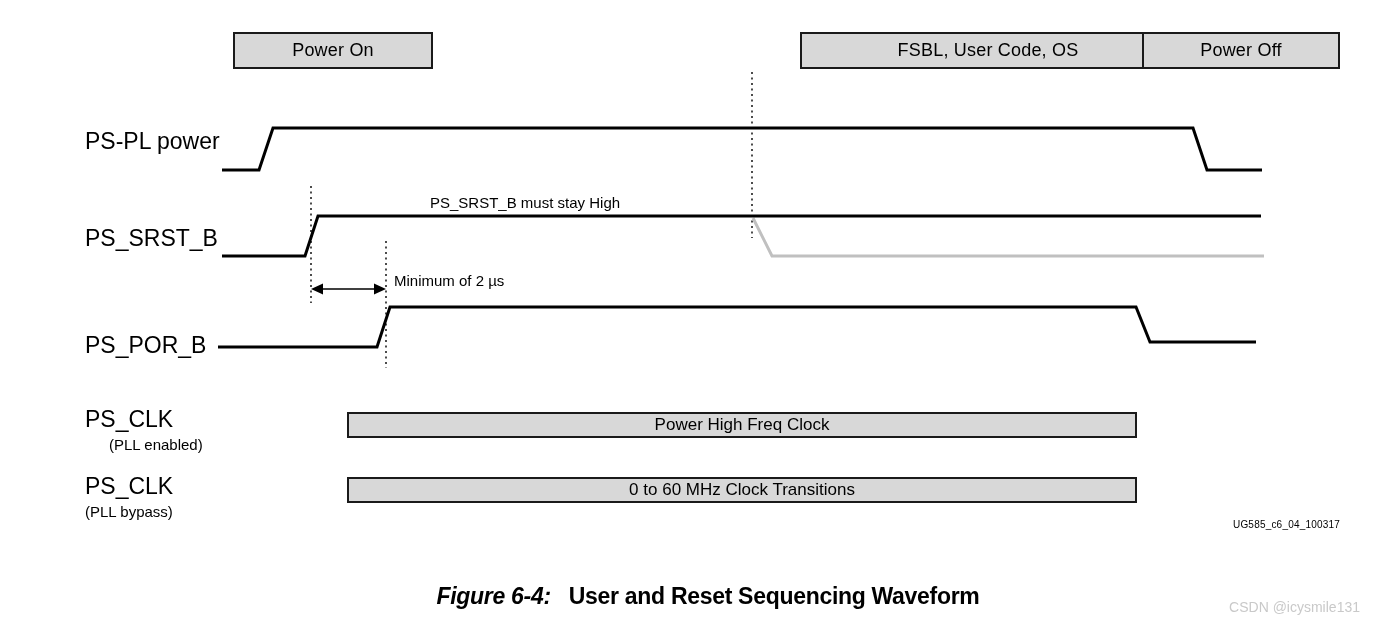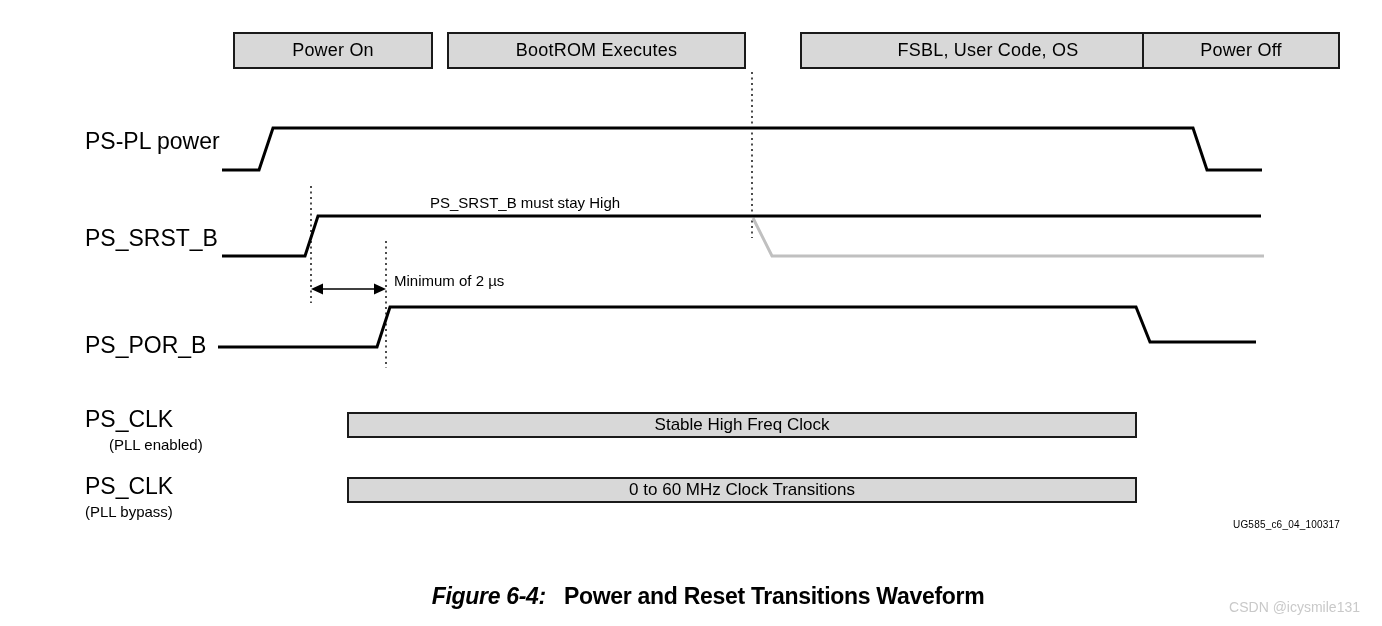--- a/index.html
+++ b/index.html
@@ -64,23 +64,20 @@
   .watermark{position:absolute;right:22px;top:599px;font-size:14px;color:var(--watermark-gray,#c9c9c9);white-space:nowrap;}
 </style>
 </head>
 <body>
 
 <div class="stage">
 
   <div class="phase-box phase-power-on">
     <span>Power On</span>
   </div>
-  <div class="phase-box phase-bootrom">
-    <span>BootROM Executes</span>
-  </div>
   <div class="phase-box phase-fsbl">
     <span>FSBL, User Code, OS</span>
   </div>
   <div class="phase-box phase-power-off">
     <span>Power Off</span>
   </div>
 
   <svg class="wave" width="1382" height="626" viewBox="0 0 1382 626">
 
     <path class="dotted" d="M752,72 V238"></path>
@@ -109,27 +106,27 @@
 
   <div class="sig-label" style="top:473px;">PS_CLK</div>
   <div class="sig-sublabel" style="top:503px;">(PLL bypass)</div>
 
   <div class="note" style="left:430px;top:193px;">PS_SRST_B must stay High</div>
 
 
   <div class="note" style="left:394px;top:271px;text-align:center;">Minimum of 2 µs</div>
 
   <div class="clk-bar clk-bar-1">
-    <span>Stable High Freq Clock</span>
+    <span>Power High Freq Clock</span>
   </div>
   <div class="clk-bar clk-bar-2">
     <span>0 to 60 MHz Clock Transitions</span>
   </div>
 
   <div class="doc-code">UG585_c6_04_100317</div>
 
   <div class="caption">
-    <span class="fig-label">Figure 6-4:</span><span class="fig-title">Power and Reset Transitions Waveform</span>
+    <span class="fig-label">Figure 6-4:</span><span class="fig-title">User and Reset Sequencing Waveform</span>
   </div>
 
   <div class="watermark">CSDN @icysmile131</div>
 
 </div>
 
 </body></html>

